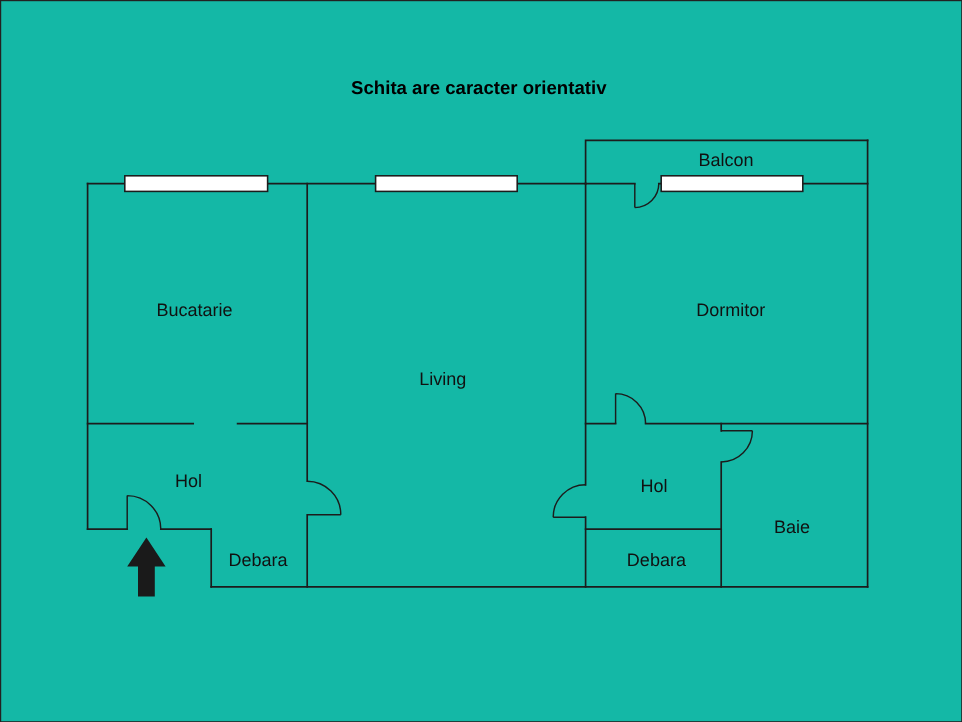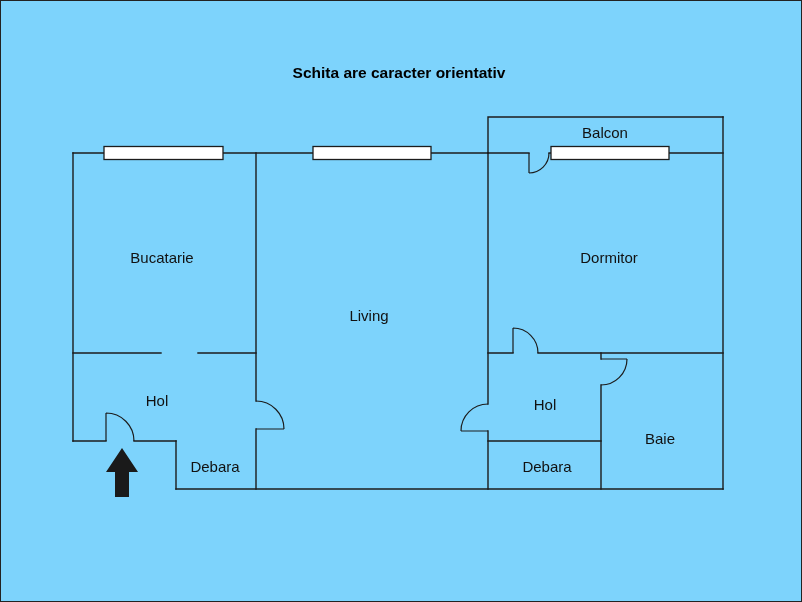--- a/index.html
+++ b/index.html
@@ -7,21 +7,21 @@
     padding: 0;
     background: #ffffff;
     font-family: "Liberation Sans", "DejaVu Sans", sans-serif;
   }
   .page {
     position: relative;
     width: 802px;
     height: 602px;
     box-sizing: border-box;
     border: 1px solid #222222;
-    background: #7dd3fc;
+    background: #14b8a6;
     overflow: hidden;
   }
   svg.plan {
     position: absolute;
     left: 0;
     top: 0;
     width: 802px;
     height: 602px;
     display: block;
   }

